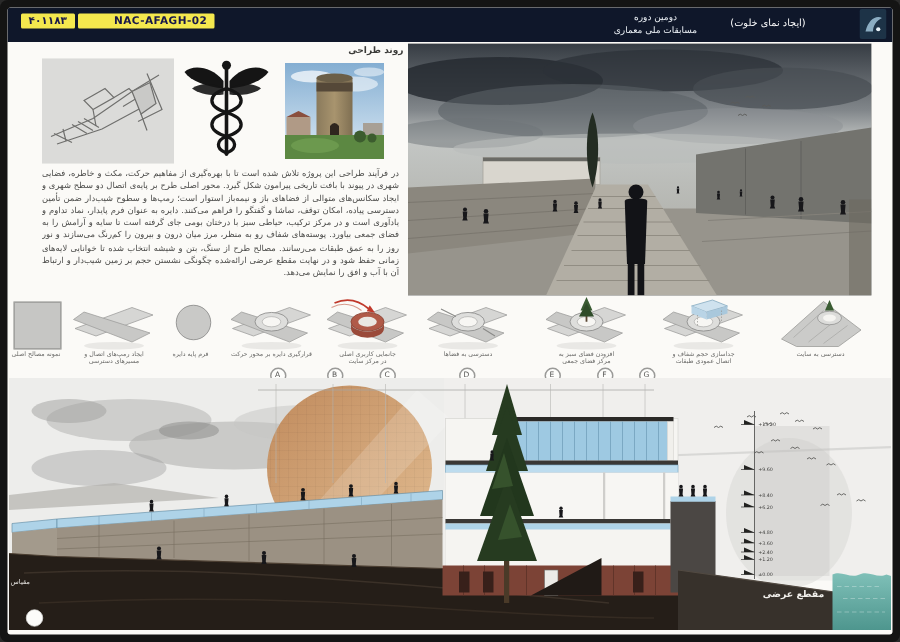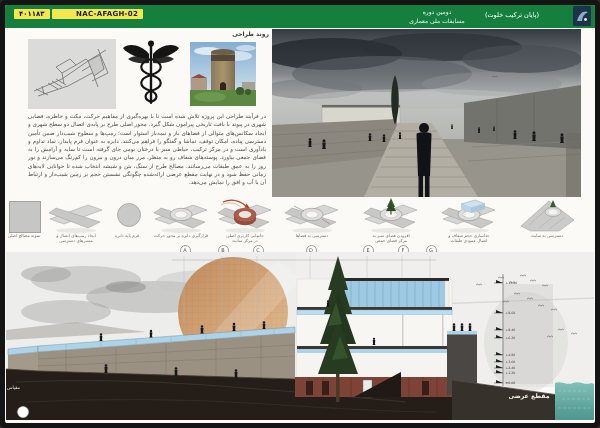--- a/index.html
+++ b/index.html
@@ -1,20 +1,20 @@
 <!DOCTYPE html>
 <html lang="fa"><head>
 <meta charset="utf-8">
 <style>
   html,body{margin:0;padding:0;background:#2a2a2a;}
   .stage{position:relative;width:600px;height:428px;font-family:"DejaVu Sans",sans-serif;overflow:hidden;}
   .frame{position:absolute;inset:0;background:#141414;border-radius:5px;}
   .board{position:absolute;left:5px;top:5px;width:590px;height:418px;background:#fbfaf7;border-radius:2px;overflow:hidden;}
   
-  .hdr{position:absolute;left:0;top:0;width:590px;height:23px;background:#15803d;}
+  .hdr{position:absolute;left:0;top:0;width:590px;height:23px;background:#0f172a;}
   .code{position:absolute;top:4px;background:#f4e84e;color:#18184a;font-size:7px;font-weight:bold;padding:1px 5px;border-radius:1px;letter-spacing:.3px;}
   .code1{left:9px;}
   .code2{left:47px;padding-left:24px;}
   .h-sub{position:absolute;right:118px;top:2px;width:80px;text-align:center;font-size:6px;line-height:9px;color:#eef3f8;direction:rtl;}
   .h-title{position:absolute;right:52px;top:6px;width:62px;text-align:center;font-size:6.5px;color:#ffffff;direction:rtl;}
   .h-logo{position:absolute;right:4px;top:1px;width:18px;height:20px;}
   
   .plabel{position:absolute;left:220px;top:25px;width:44px;font-size:6px;font-weight:bold;color:#3a3a38;text-align:right;direction:rtl;}
   .img{position:absolute;overflow:hidden;}
   .sketch{left:23px;top:34px;width:88px;height:70px;background:#dbdbd9;}
@@ -60,21 +60,21 @@
     </defs>
   </svg>
 
   <div class="hdr">
     <span class="code code1">۴۰۱۱۸۳</span>
     <span class="code code2">NAC-AFAGH-02</span>
     <div class="h-sub">
       <div>دومین دوره</div>
       <div>مسابقات ملی معماری</div>
     </div>
-    <div class="h-title">(پایان ترکیب خلوت)</div>
+    <div class="h-title">(ایجاد نمای خلوت)</div>
     <svg class="h-logo" viewBox="0 0 18 20">
       <rect x="0" y="0" width="18" height="20" rx="1.5" fill="#1d3347"></rect>
       <path d="M4,15 C6,7 11,4 15,6 C11,8 9,11 9,15 Z" fill="#9fc3d8" opacity="0.85"></path>
       <circle cx="12.5" cy="13.5" r="1.4" fill="#e8f2f8"></circle>
     </svg>
   </div>
 
   <div class="plabel">روند طراحی</div>
 
   <div class="img sketch">

